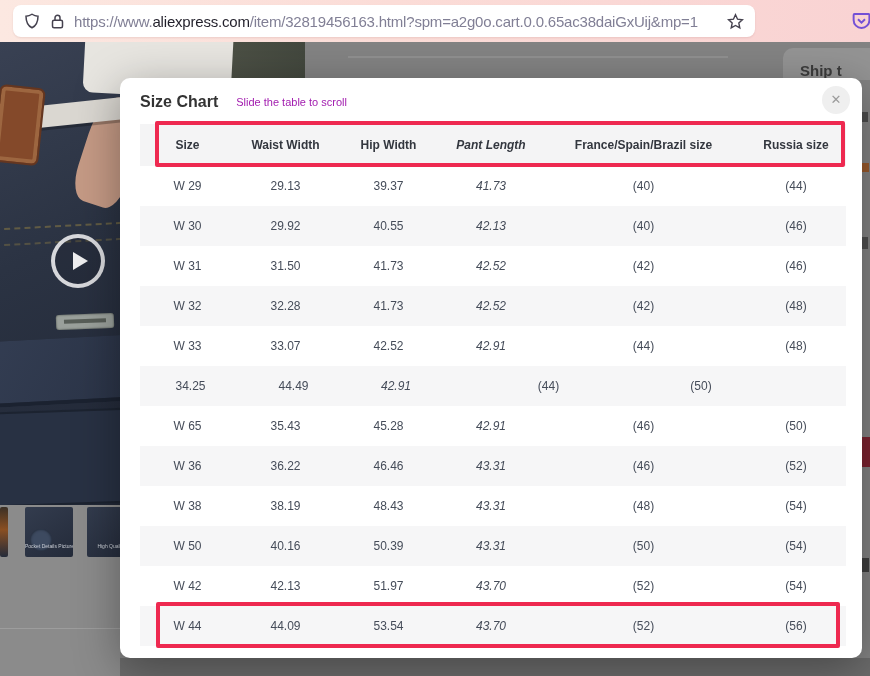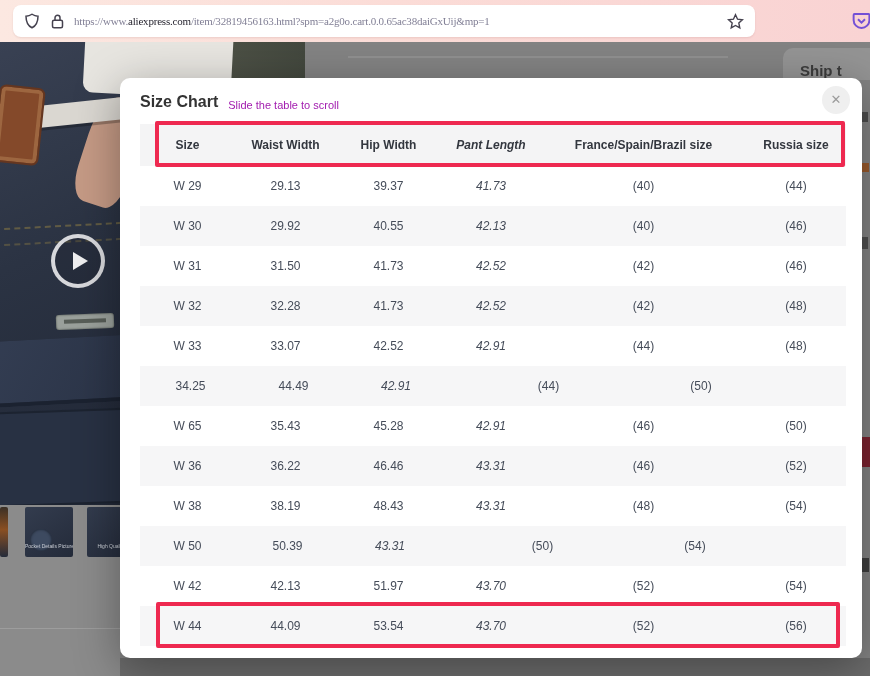--- a/index.html
+++ b/index.html
@@ -7,21 +7,21 @@
   body { font-family:"Liberation Sans", sans-serif; overflow:hidden; }
   .stage { position:relative; width:870px; height:676px; background:#828282; overflow:hidden; }
 
   
   .browser-bar { position:absolute; left:0; top:0; width:870px; height:42px; z-index:50;
     background:linear-gradient(90deg,#fce8e1 0%,#fbdcd7 45%,#f9d3d3 100%); }
   .url-pill { position:absolute; left:13px; top:5px; width:742px; height:32px; background:#ffffff;
     border-radius:8px; display:flex; align-items:center; padding:0 10px; gap:9px;
     box-shadow:0 1px 2px rgba(120,60,60,0.12); }
   .url-pill svg { flex:0 0 auto; display:block; }
-  .url-text { font-size:11px; white-space:nowrap; overflow:hidden; flex:1 1 auto; letter-spacing:-0.2px;font-family:Liberation Serif, serif; }
+  .url-text { font-size:15px; white-space:nowrap; overflow:hidden; flex:1 1 auto; letter-spacing:-0.2px; }
   .url-text .dim { color:#817f95; }
   .url-text .domain { color:#211f2a; }
   .star-wrap { flex:0 0 auto; margin-left:4px; }
   .pocket-wrap { position:absolute; left:851px; top:10px; }
 
   
   .page-area { position:absolute; left:0; top:42px; width:870px; height:634px; background:#838383; }
 
   .product-image { position:absolute; left:0; top:42px; width:305px; height:463px; overflow:hidden;
     background:linear-gradient(155deg,#394153 0%,#2b3343 38%,#242b3a 70%,#1f2532 100%); z-index:2; }
@@ -62,21 +62,21 @@
   .frag-red { left:862px; top:437px; width:8px; height:30px; }
   .frag-d { left:862px; top:558px; width:7px; height:14px; background:#3f3f3f; }
 
   .bottom-dark { position:absolute; left:120px; top:658px; width:750px; height:18px; background:#6c6c6c; z-index:2; }
 
   .backdrop { position:absolute; left:0; top:42px; width:870px; height:634px; background:transparent; z-index:3; }
 
   
   .modal { position:absolute; left:120px; top:78px; width:742px; height:580px; background:#ffffff;
     border-radius:10px; box-shadow:0 10px 45px rgba(0,0,0,0.35); z-index:4; }
-  .modal-title-row { position:absolute; left:20px; top:15px; display:flex; align-items:flex-end; gap:10px; }
+  .modal-title-row { position:absolute; left:20px; top:15px; display:flex; align-items:center; gap:18px; }
   .modal-title { font-size:16px; font-weight:bold; color:#333333; }
   .modal-subtitle { font-size:11px; color:#a21caf; }
   .close-btn { position:absolute; right:12px; top:8px; width:28px; height:28px; border-radius:50%;
     background:#efefef; color:#9b9b9b; font-size:13px; line-height:28px; text-align:center; cursor:pointer; }
 
   .size-table { position:absolute; left:20px; top:46px; width:706px; font-size:12px; color:#454c59; }
   .tr { display:flex; height:40px; }
   .tr.head { height:42px; background:#f4f4f5; font-weight:bold; color:#33373f; }
   .tbody .tr:nth-child(even) { background:#f6f6f7; }
   .td { display:flex; align-items:center; justify-content:center; text-align:center; }
@@ -221,20 +221,21 @@
           <div class="tr">
             <div class="td c0">W 38</div>
             <div class="td c1">38.19</div>
             <div class="td c2">48.43</div>
             <div class="td c3">43.31</div>
             <div class="td c4">(48)</div>
             <div class="td c5">(54)</div>
           </div>
           <div class="tr">
             <div class="td c0">W 50</div>
+            <div class="td c1">40.16</div>
             <div class="td c2">50.39</div>
             <div class="td c3">43.31</div>
             <div class="td c4">(50)</div>
             <div class="td c5">(54)</div>
           </div>
           <div class="tr">
             <div class="td c0">W 42</div>
             <div class="td c1">42.13</div>
             <div class="td c2">51.97</div>
             <div class="td c3">43.70</div>

